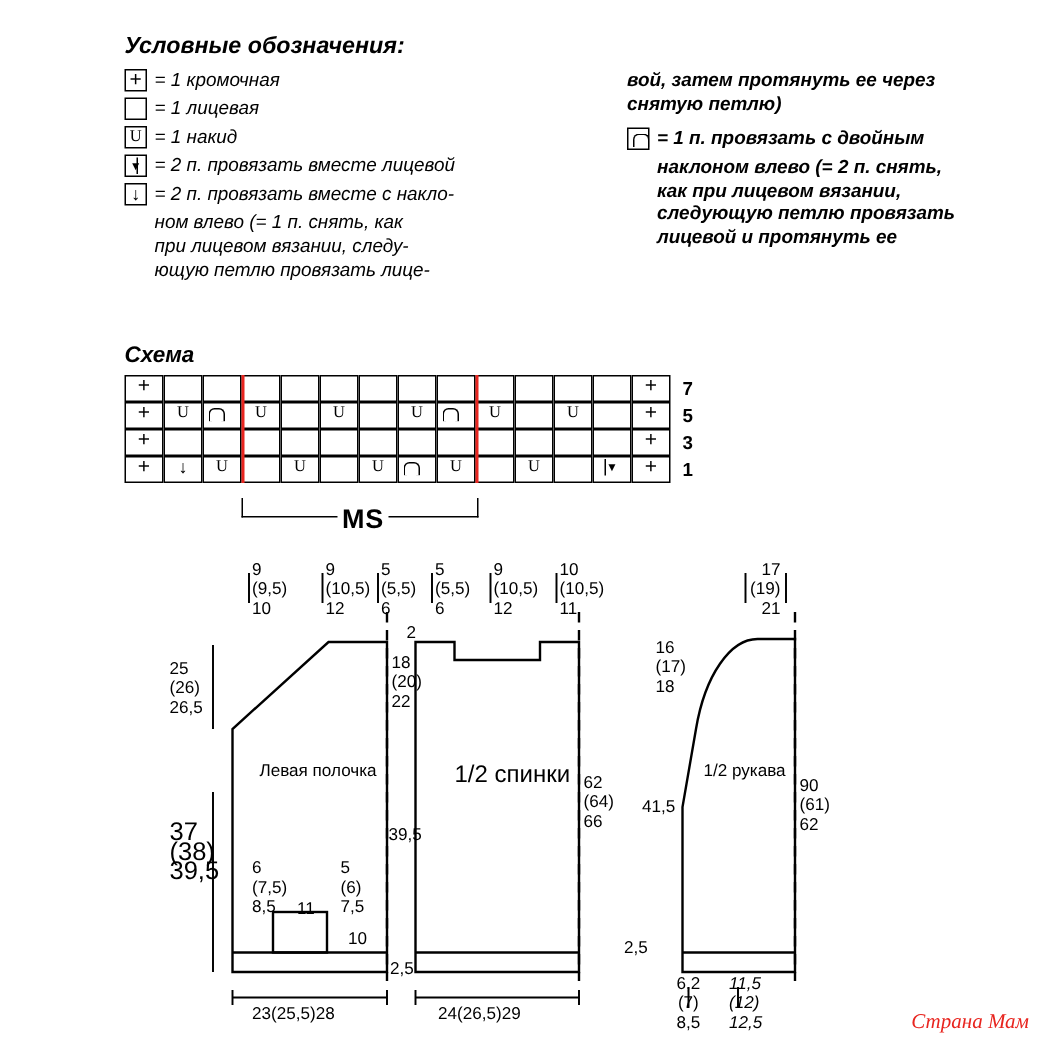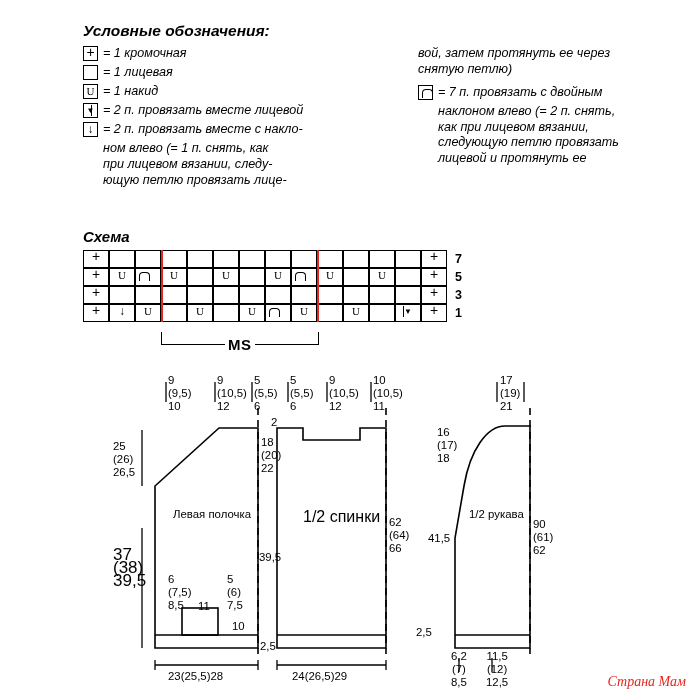--- a/index.html
+++ b/index.html
@@ -7,42 +7,42 @@
   .wrap{position:absolute;left:0;top:0;width:700px;height:700px;}
   .abs{position:absolute;}
 
   
   .legend-title{left:83px;top:22px;font-size:15.5px;font-weight:bold;font-style:italic;}
   .legend{left:83px;top:46px;width:330px;}
   .lrow{display:flex;align-items:flex-start;margin-bottom:3.5px;}
   .sym{width:15px;height:15px;border:1px solid #000;box-sizing:border-box;flex:0 0 15px;
         position:relative;background:#fff;margin-right:5px;}
   .ltext{font-size:12.6px;font-style:italic;line-height:15.5px;}
-  .legend-right{left:418px;top:46px;width:265px;}
+  .legend-right{left:418px;top:46px;width:265px;font-weight:bold;}
   .legend-right .ltext{font-size:12.6px;font-style:italic;line-height:15.8px;}
   .cont{font-size:12.6px;font-style:italic;line-height:15.8px;margin-left:20px;}
 
   
   .s-plus::before{content:"+";position:absolute;left:0;right:0;top:-3px;text-align:center;font-size:14px;line-height:17px;}
   .s-blank{}
   .s-u::before{content:"U";position:absolute;left:0;right:0;top:-2px;text-align:center;font-size:11px;line-height:16px;font-family:"Liberation Serif",serif;}
   .s-dbl::before{content:"\25BC";position:absolute;left:0;right:0;top:0px;text-align:center;font-size:8px;line-height:13px;}
   .s-dbl::after{content:"";position:absolute;left:6.5px;top:1px;width:1px;height:11px;background:#000;}
   .s-left::before{content:"\2193";position:absolute;left:0;right:0;top:-2px;text-align:center;font-size:12px;line-height:16px;}
   .s-n2{position:relative;}
   .s-n2::before{content:"";position:absolute;left:3px;top:3px;width:9px;height:8px;border:1px solid #000;border-bottom:none;border-radius:4px 4px 0 0;}
 
   
   .scheme-title{left:83px;top:228px;font-size:15px;font-weight:bold;font-style:italic;}
   .grid{left:83px;top:250px;}
   .gc{position:absolute;box-sizing:border-box;border:1px solid #000;background:#fff;}
   .rowlabel{position:absolute;font-size:12.5px;font-weight:bold;}
   .redline{position:absolute;background:#e8251f;width:1.6px;}
   .msbar{position:absolute;}
-  .mslabel{position:absolute;font-size:15px;font-weight:bold;letter-spacing:.5px;}
+  .mslabel{position:absolute;font-size:18px;font-weight:bold;letter-spacing:.5px;}
 
   
   svg{display:block;}
   .watermark{right:14px;bottom:10px;color:#e8251f;font-size:14px;font-style:italic;font-family:"Liberation Serif",serif;}
 </style>
 </head>
 <body>
 
 <div class="wrap">
 
@@ -72,21 +72,21 @@
     <div class="cont">ном влево (= 1 п. снять, как</div>
     <div class="cont">при лицевом вязании, следу-</div>
     <div class="cont">ющую петлю провязать лице-</div>
   </div>
 
   <div class="abs legend-right">
     <div class="ltext">вой, затем протянуть ее через</div>
     <div class="ltext">снятую петлю)</div>
     <div class="lrow" style="margin-top:7px;">
       <span class="sym s-n2"></span>
-      <span class="ltext">= 7 п. провязать с двойным</span>
+      <span class="ltext">= 1 п. провязать с двойным</span>
     </div>
     <div class="cont">наклоном влево (= 2 п. снять,</div>
     <div class="cont">как при лицевом вязании,</div>
     <div class="cont">следующую петлю провязать</div>
     <div class="cont">лицевой и протянуть ее</div>
   </div>
 
   <div class="abs scheme-title">Схема</div>
 
   <div class="abs grid" id="chart-grid" style="width: 364px; height: 72px;">
@@ -235,21 +235,21 @@
       <div>9</div>
       <div>(10,5)</div>
       <div>12</div>
     </div>
     <div class="abs" style="left:373px;top:6px;font-size:11.4px;line-height:13px;">
       <div>10</div>
       <div>(10,5)</div>
       <div>11</div>
     </div>
 
-    <div class="abs" style="left:500px;top:6px;font-size:11.4px;line-height:13px;text-align:left;">
+    <div class="abs" style="left:500px;top:6px;font-size:11.4px;line-height:13px;text-align:right;">
       <div>17</div>
       <div>(19)</div>
       <div>21</div>
     </div>
 
     <div class="abs" style="left:113px;top:72px;font-size:11.4px;line-height:13px;">
       <div>25</div>
       <div>(26)</div>
       <div>26,5</div>
     </div>
@@ -304,21 +304,21 @@
     <div class="abs" style="left:260px;top:272px;font-size:11.4px;">2,5</div>
     <div class="abs" style="left:416px;top:258px;font-size:11.4px;">2,5</div>
 
     <div class="abs" style="left:168px;top:302px;font-size:11.4px;">23(25,5)28</div>
     <div class="abs" style="left:292px;top:302px;font-size:11.4px;">24(26,5)29</div>
     <div class="abs" style="left:451px;top:282px;font-size:11.4px;line-height:13px;text-align:center;">
       <div>6,2</div>
       <div>(7)</div>
       <div>8,5</div>
     </div>
-    <div class="abs" style="left:486px;top:282px;font-size:11.4px;line-height:13px;text-align:center;">
+    <div class="abs" style="left:486px;top:282px;font-size:11.4px;line-height:13px;font-style:italic;">
       <div>11,5</div>
       <div>(12)</div>
       <div>12,5</div>
     </div>
   </div>
 
   <div class="abs watermark">Страна Мам</div>
 </div>
 
 </body></html>

